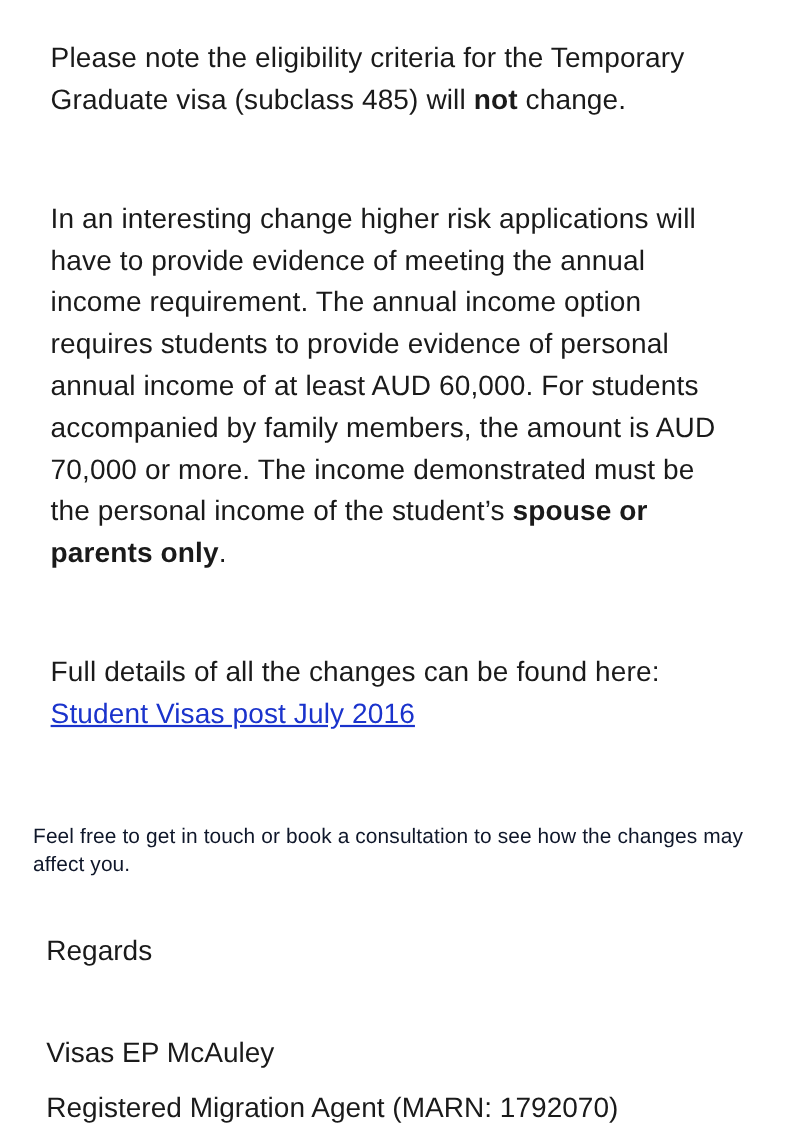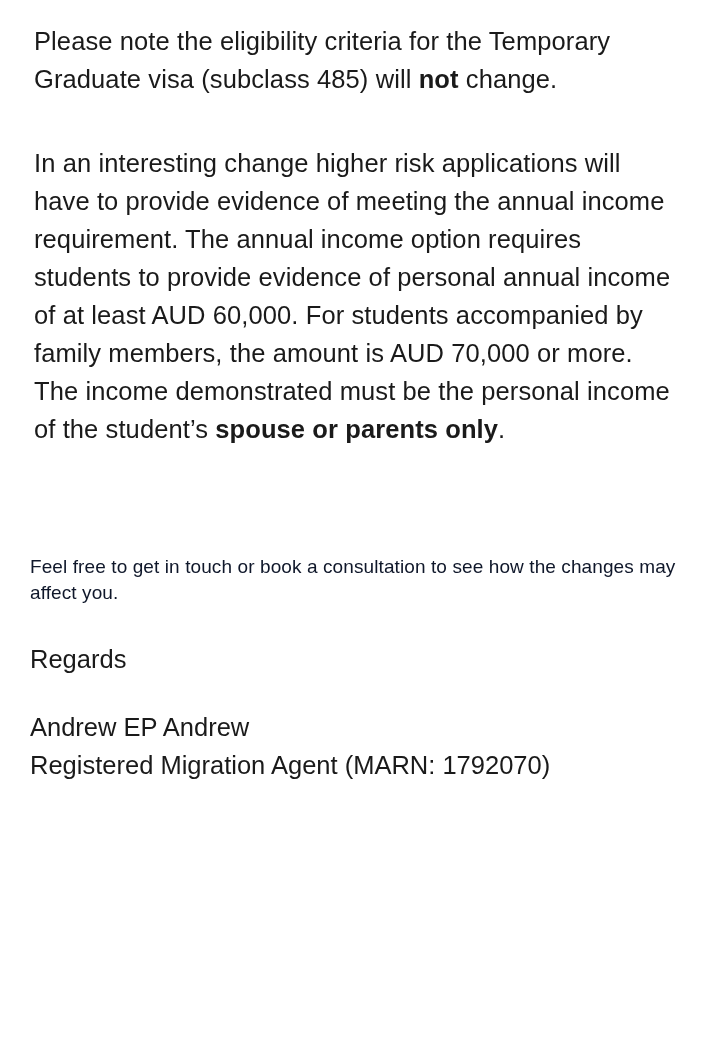--- a/index.html
+++ b/index.html
@@ -18,68 +18,69 @@
     box-sizing: border-box;
     width: 715px;
     height: 1043px;
     padding: 18px 30px 0 30px;
     background: #ffffff;
   }
   .para {
     font-size: 25.5px;
     line-height: 38px;
     color: #1a1a1a;
-    margin: 4px;
+    margin: 16px;
     letter-spacing: 0.1px;
   }
   .spacer-lg { height: 38px; }
   .spacer-md { height: 34px; }
   .spacer-sm { height: 30px; }
   .small-note {
     font-size: 19px;
     line-height: 26px;
     color: #0f172a;
     margin: 0;
     letter-spacing: 0.1px;
   }
   .sig {
     font-size: 25.5px;
     line-height: 38px;
     color: #1a1a1a;
-    margin: 0;
+    margin: 12px;
   }
   b, .bold { font-weight: bold; }
   a.link {
     color: #1a33cc;
     text-decoration: underline;
   }
 </style>
 </head>
 <body>
 
 <div class="page">
 
   <p class="para"><span>Please note the eligibility criteria for the Temporary Graduate visa (subclass 485) will </span><b>not</b><span> change.</span></p>
 
   <div class="spacer-lg"></div>
 
   <p class="para"><span>In an interesting change higher risk applications will have to provide evidence of meeting the annual income requirement. The annual income option requires students to provide evidence of personal annual income of at least AUD 60,000. For students accompanied by family members, the amount is AUD 70,000 or more. The income demonstrated must be the personal income of the student’s </span><b>spouse or parents only</b><span>.</span></p>
 
   <div class="spacer-lg"></div>
 
+  <p class="para"><span>Full details of all the changes can be found here: </span><a class="link" href="#">Student Visas post July 2016</a></p>
 
   <div class="spacer-md"></div>
 
 
   <div class="spacer-sm"></div>
 
   <p class="small-note">Feel free to get in touch or book a consultation to see how the changes may affect you.</p>
 
   <div class="spacer-md"></div>
 
   <p class="sig">Regards</p>
 
   <div class="spacer-sm"></div>
 
-  <p class="sig">Andrew EP Andrew</p>
+  <p class="sig">Visas EP McAuley</p>
   <p class="sig">Registered Migration Agent (MARN: 1792070)</p>
 
 </div>
 
 </body></html>

